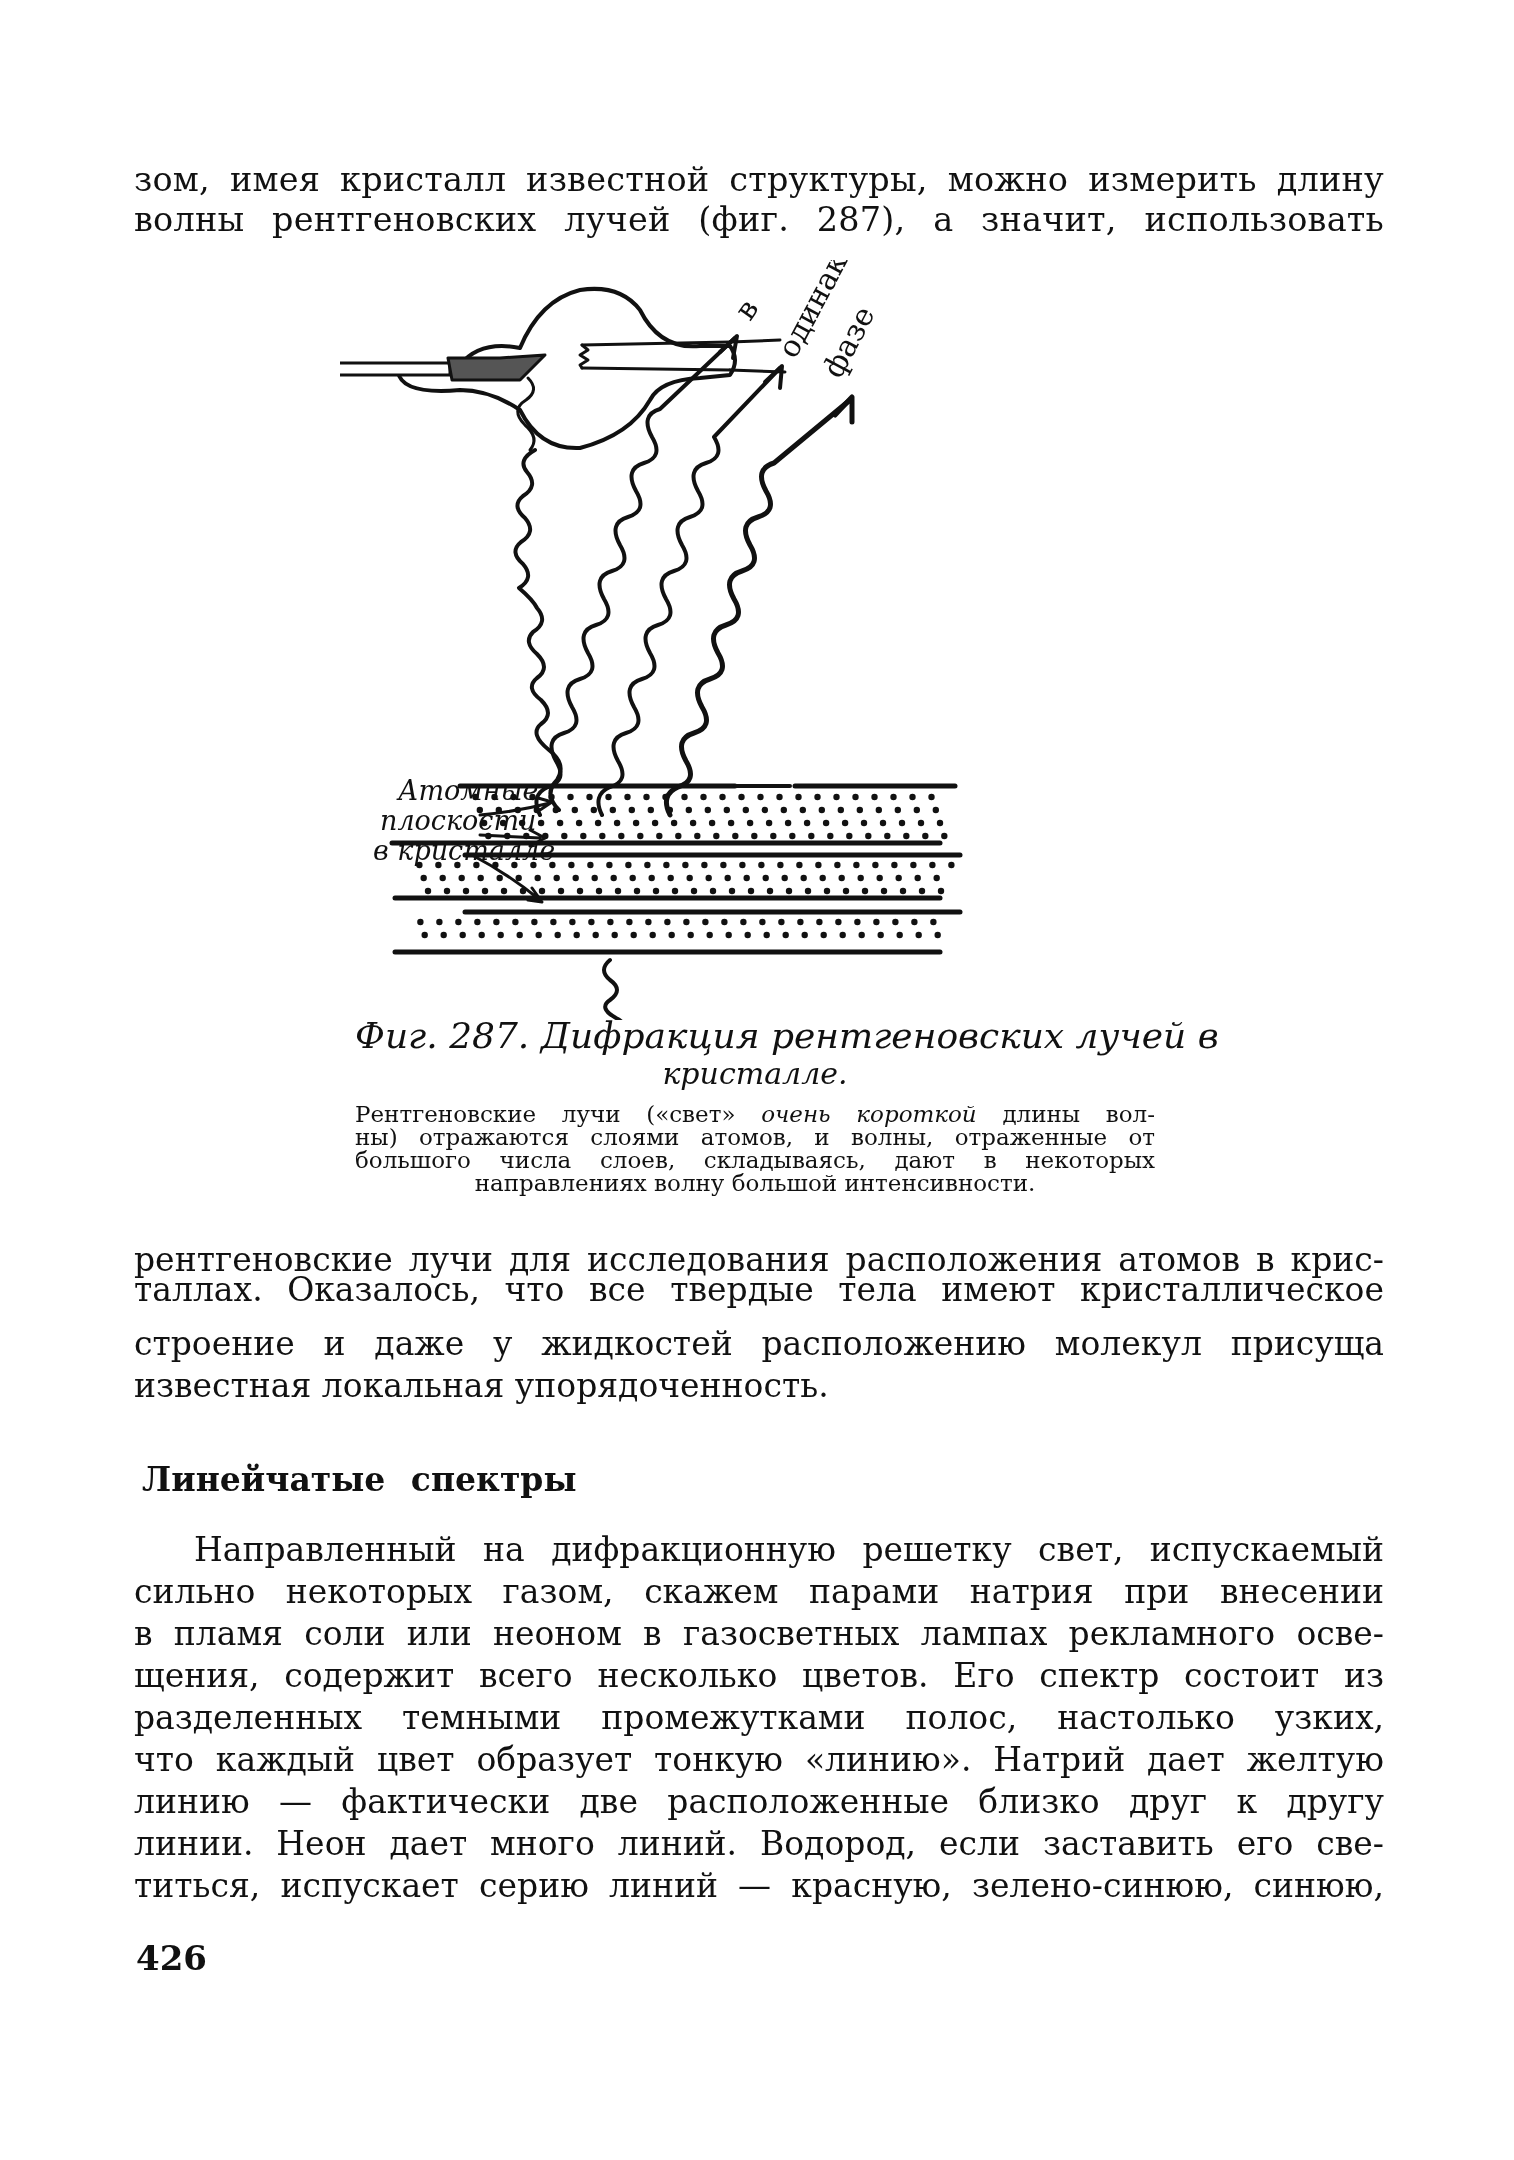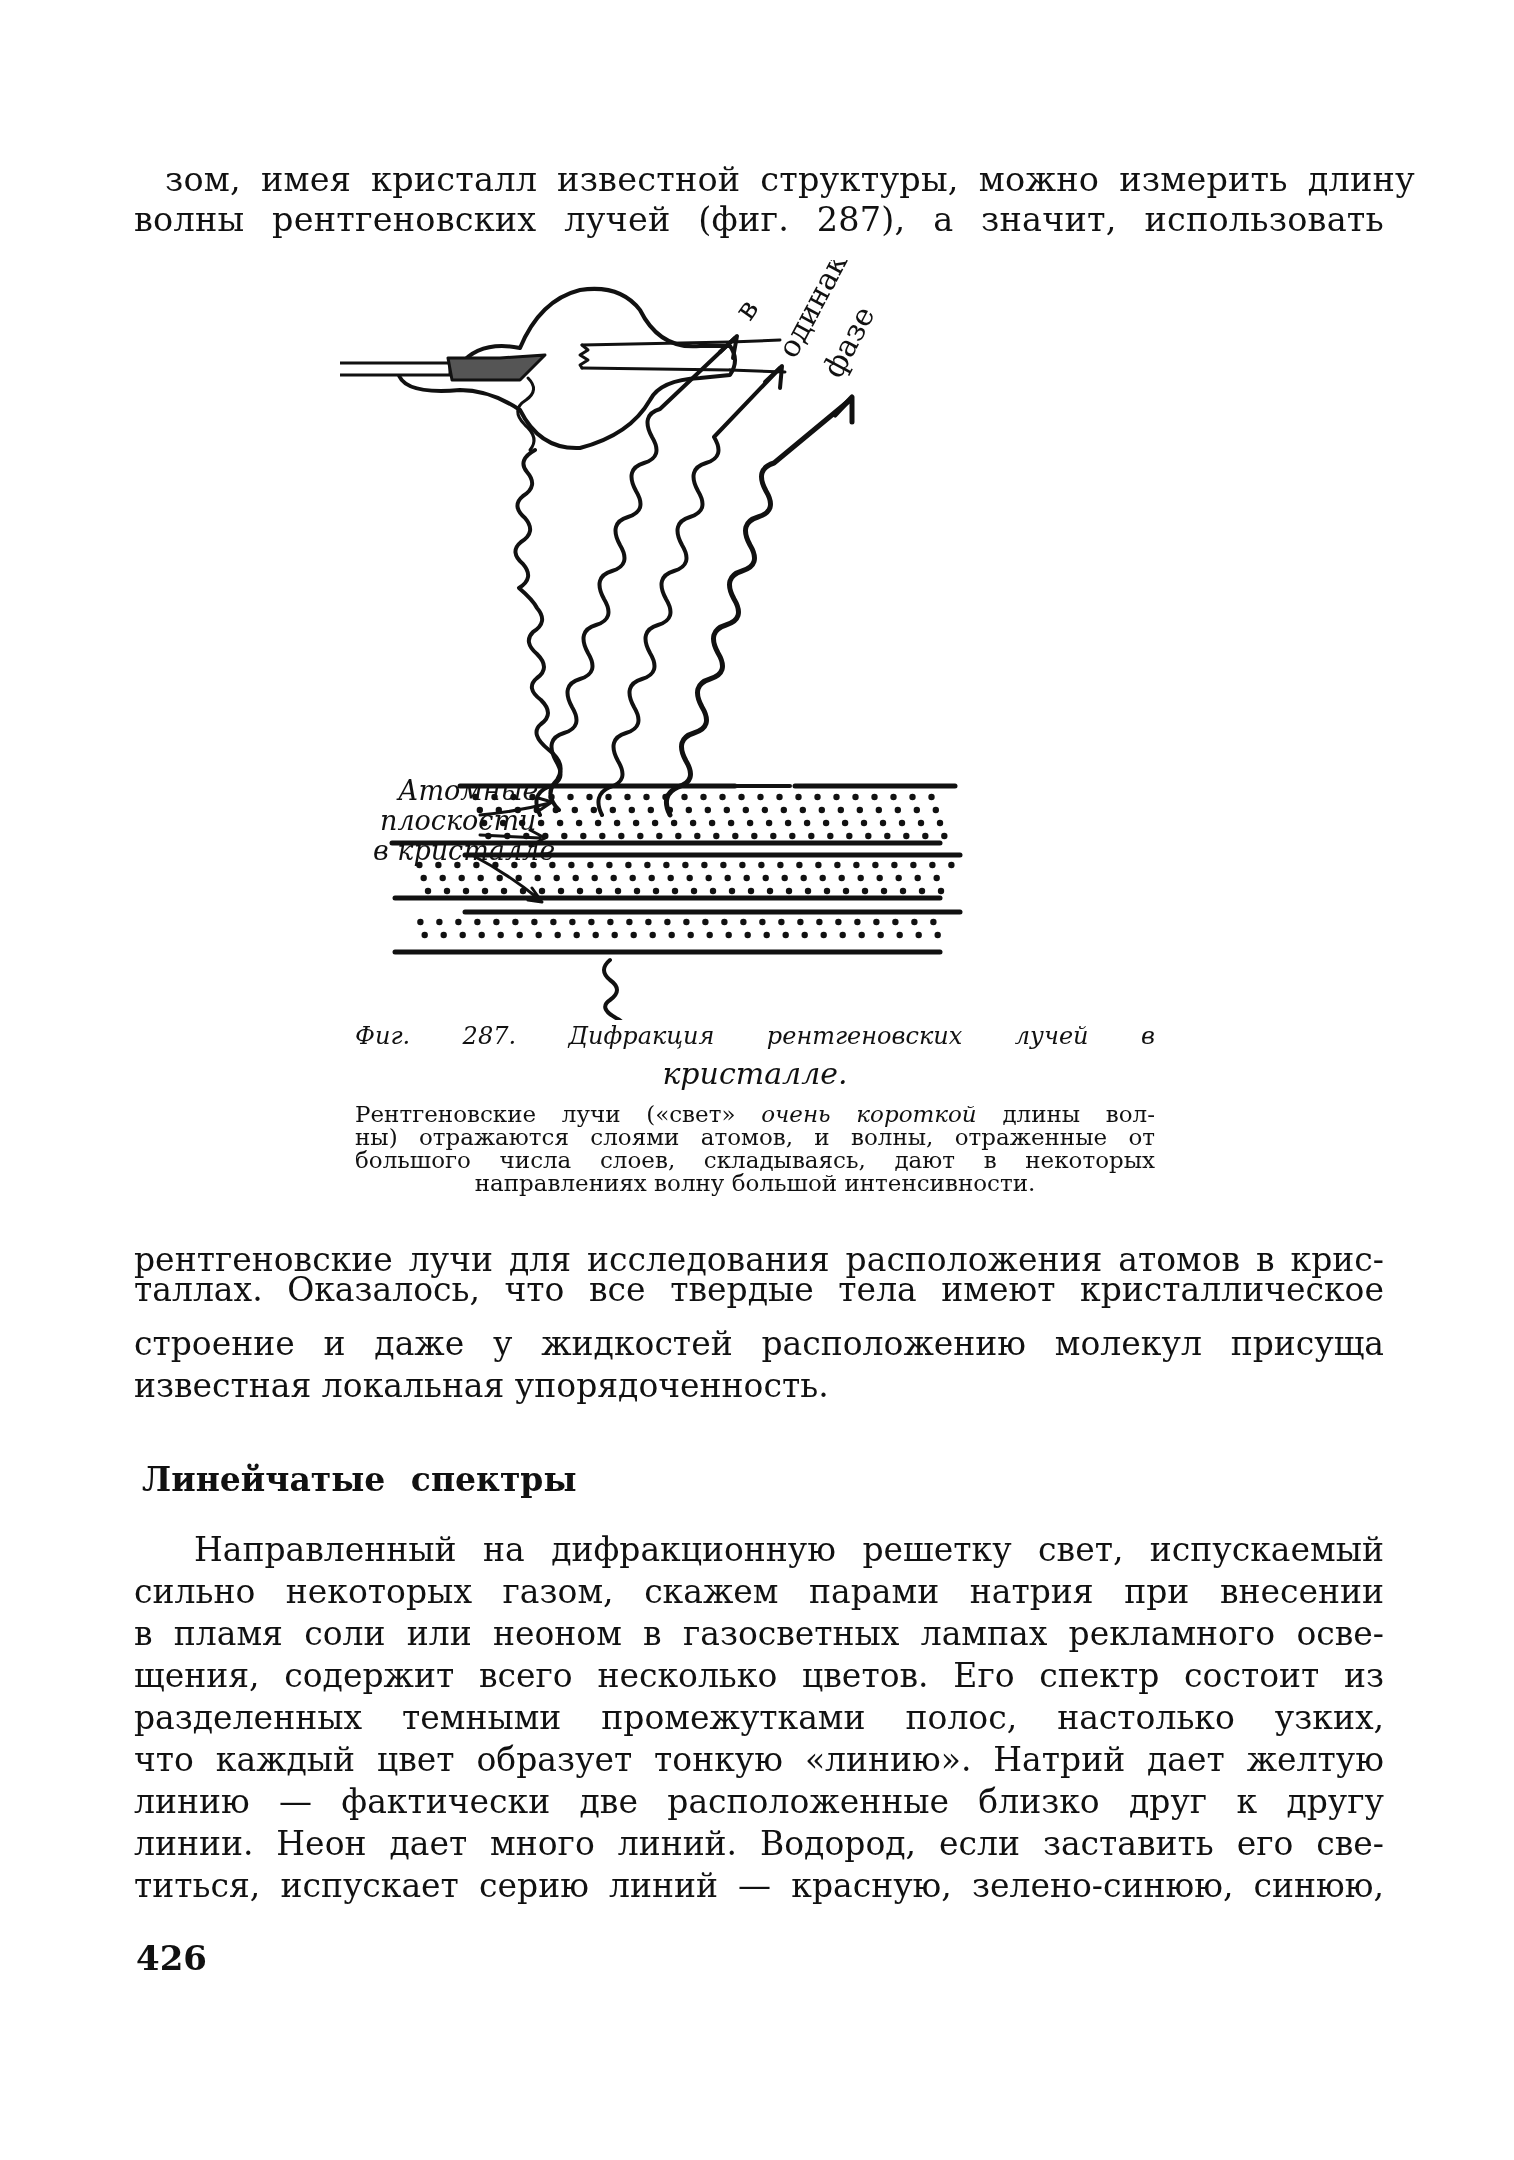--- a/index.html
+++ b/index.html
@@ -1,21 +1,21 @@
 <!DOCTYPE html>
 <html><head>
 <meta charset="utf-8">
 <style>
   html, body { margin: 0; padding: 0; background: #ffffff; }
   body { width: 1514px; height: 2160px; position: relative; overflow: hidden; color: #111; font-family: "DejaVu Serif", serif; }
   .line { position: absolute; left: 134px; width: 1250px; font-size: 33.5px; line-height: 40px; white-space: nowrap; text-align: justify; text-align-last: justify; letter-spacing: 0.2px; }
-  .p1 { top: 160px; margin-left: 31px; }
+  .p1 { top: 160px; }
   .p2 { top: 200px; }
   #figure { position: absolute; left: 340px; top: 260px; width: 880px; height: 760px; }
-  .cap-title { position: absolute; left: 355px; top: 1018px; width: 800px; font-style: italic; font-size: 24px; line-height: 36px; white-space: nowrap; text-align: justify; text-align-last: justify; }
+  .cap-title { position: absolute; left: 355px; top: 1018px; width: 800px; font-style: italic; font-size: 36px; line-height: 36px; white-space: nowrap; text-align: justify; text-align-last: justify; }
   .cap-title2 { position: absolute; left: 355px; top: 1056px; width: 800px; font-style: italic; font-size: 30px; line-height: 36px; text-align: center; }
   .cap-body { position: absolute; left: 355px; width: 800px; font-size: 23px; line-height: 23px; white-space: nowrap; text-align: justify; text-align-last: justify; }
   .cap-body.last { text-align: center; text-align-last: center; }
   .cb1 { top: 1103px; } .cb2 { top: 1126px; } .cb3 { top: 1149px; } .cb4 { top: 1172px; }
   .cap-body em { font-style: italic; }
   .b { position: absolute; left: 134px; width: 1250px; font-size: 33px; line-height: 40px; white-space: nowrap; text-align: justify; text-align-last: justify; }
   .b.last { text-align: left; text-align-last: left; }
   .heading { position: absolute; left: 134px; top: 1460px; font-family: "DejaVu Serif", serif; font-weight: bold; font-size: 33px; line-height: 40px; word-spacing: 14px; margin-left: 8px; }
   .indent { left: 194px; width: 1190px; }
   .folio { position: absolute; left: 136px; top: 1938px; font-weight: bold; font-size: 34px; line-height: 40px; }

